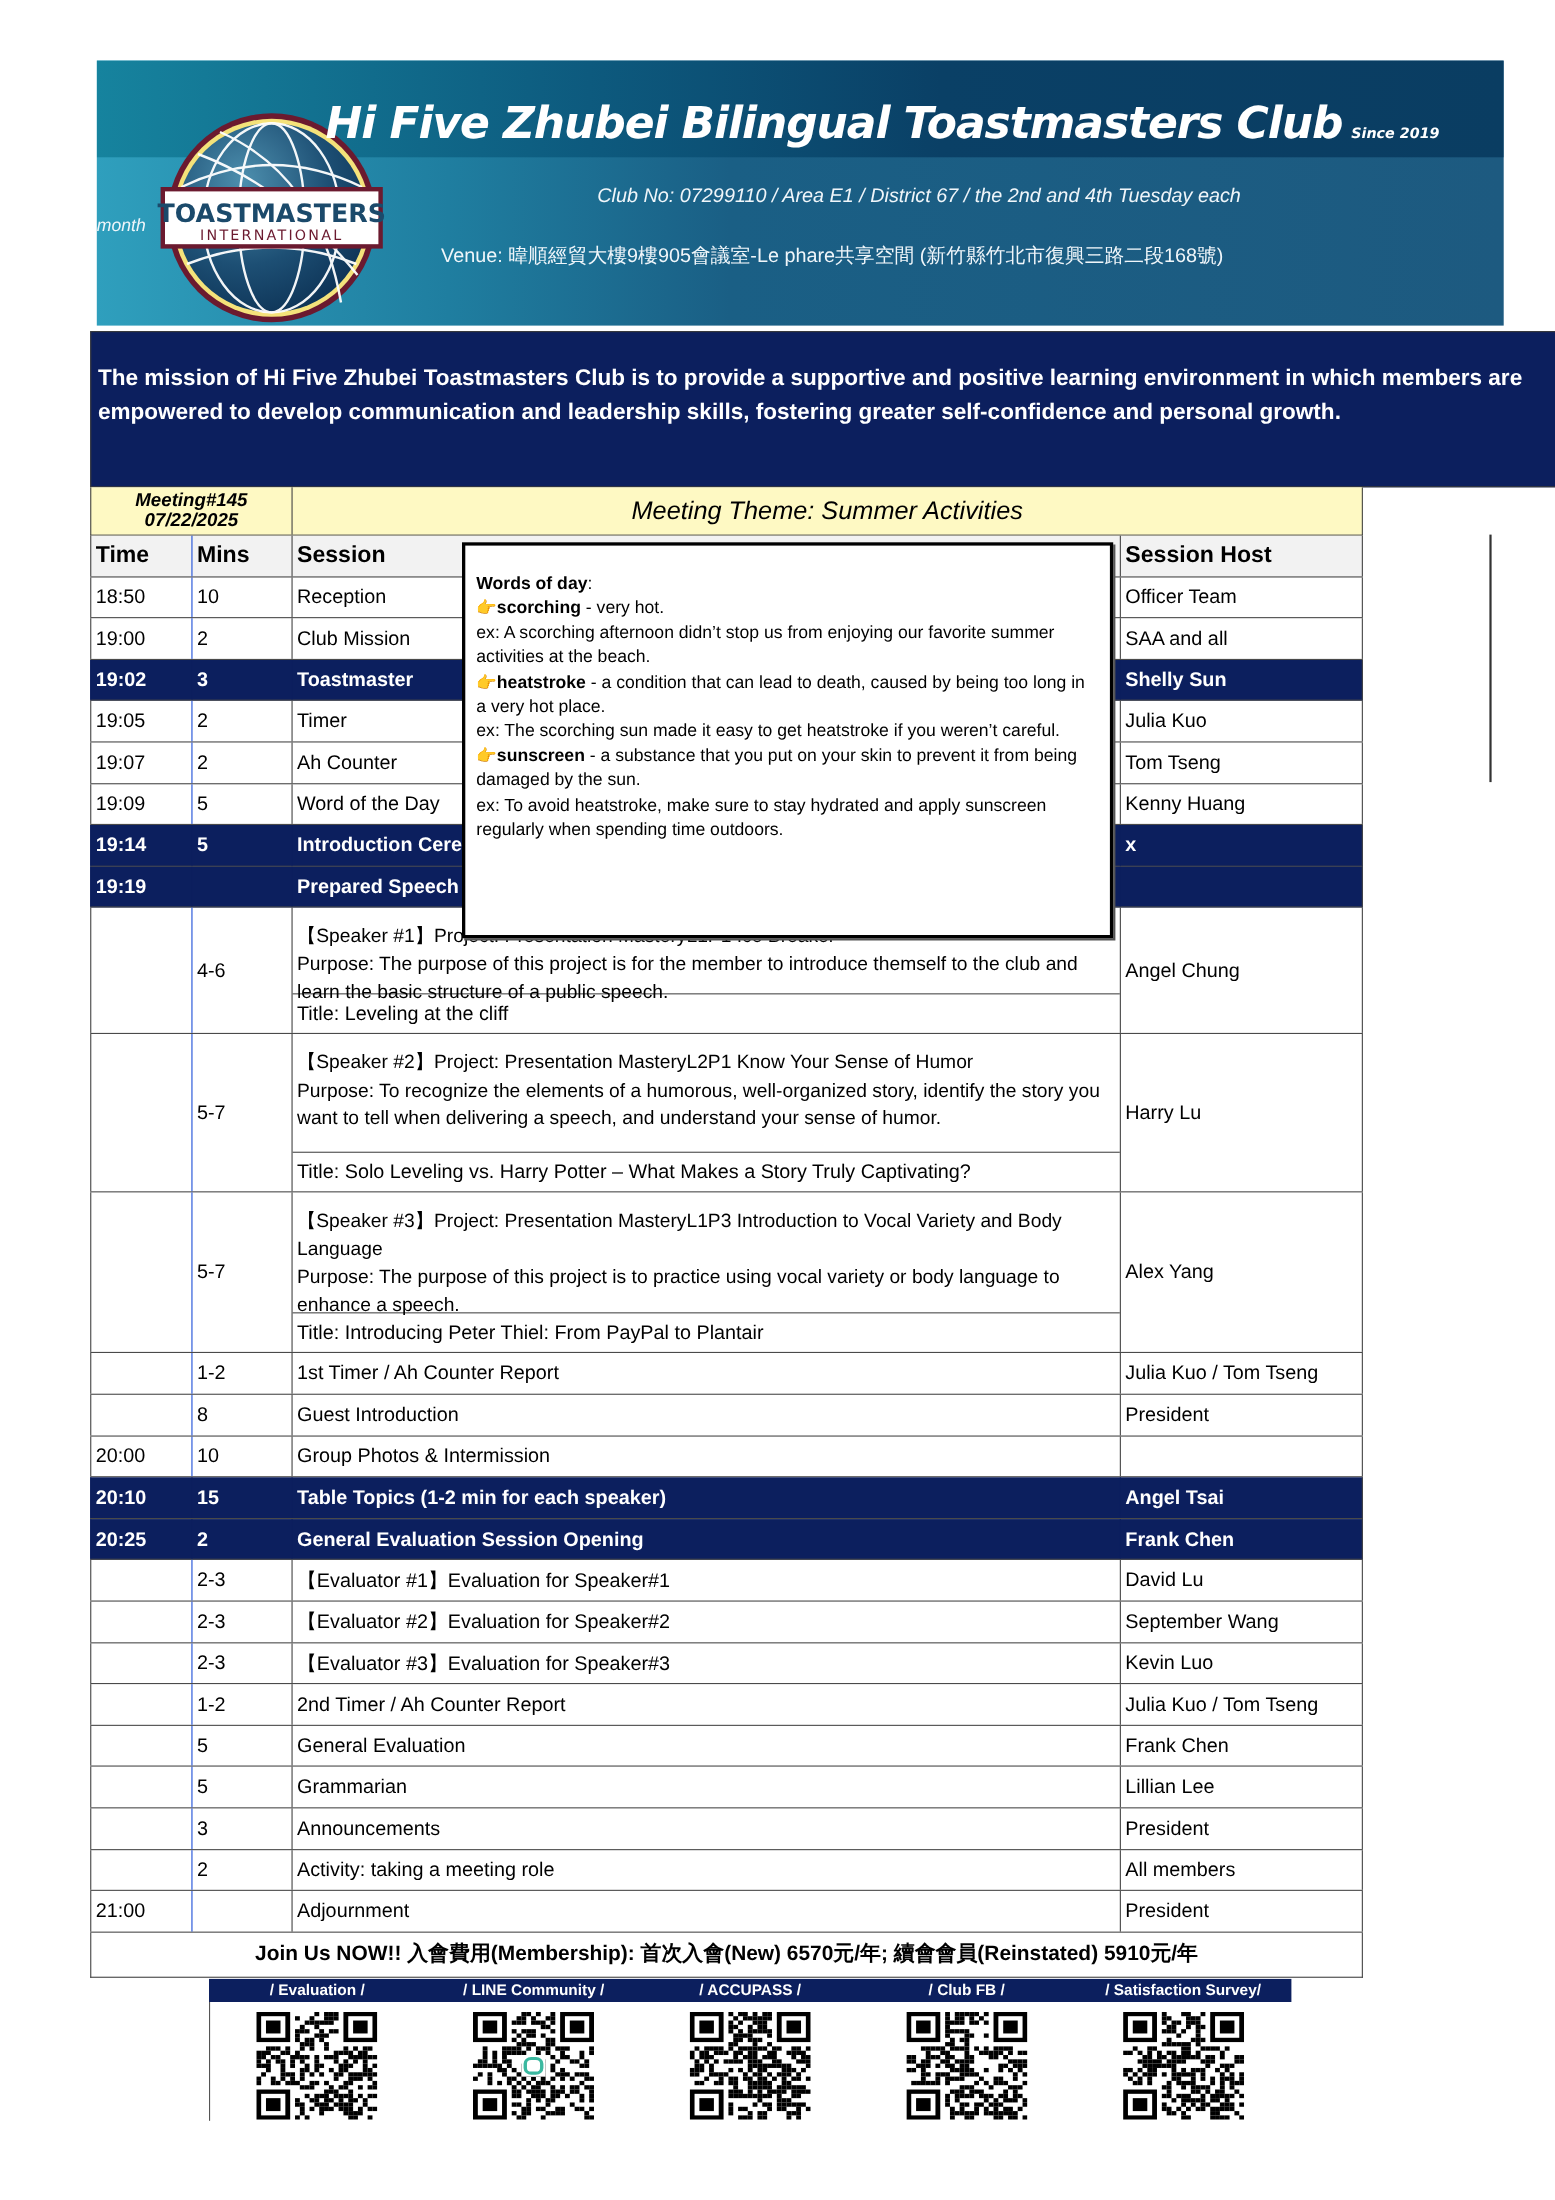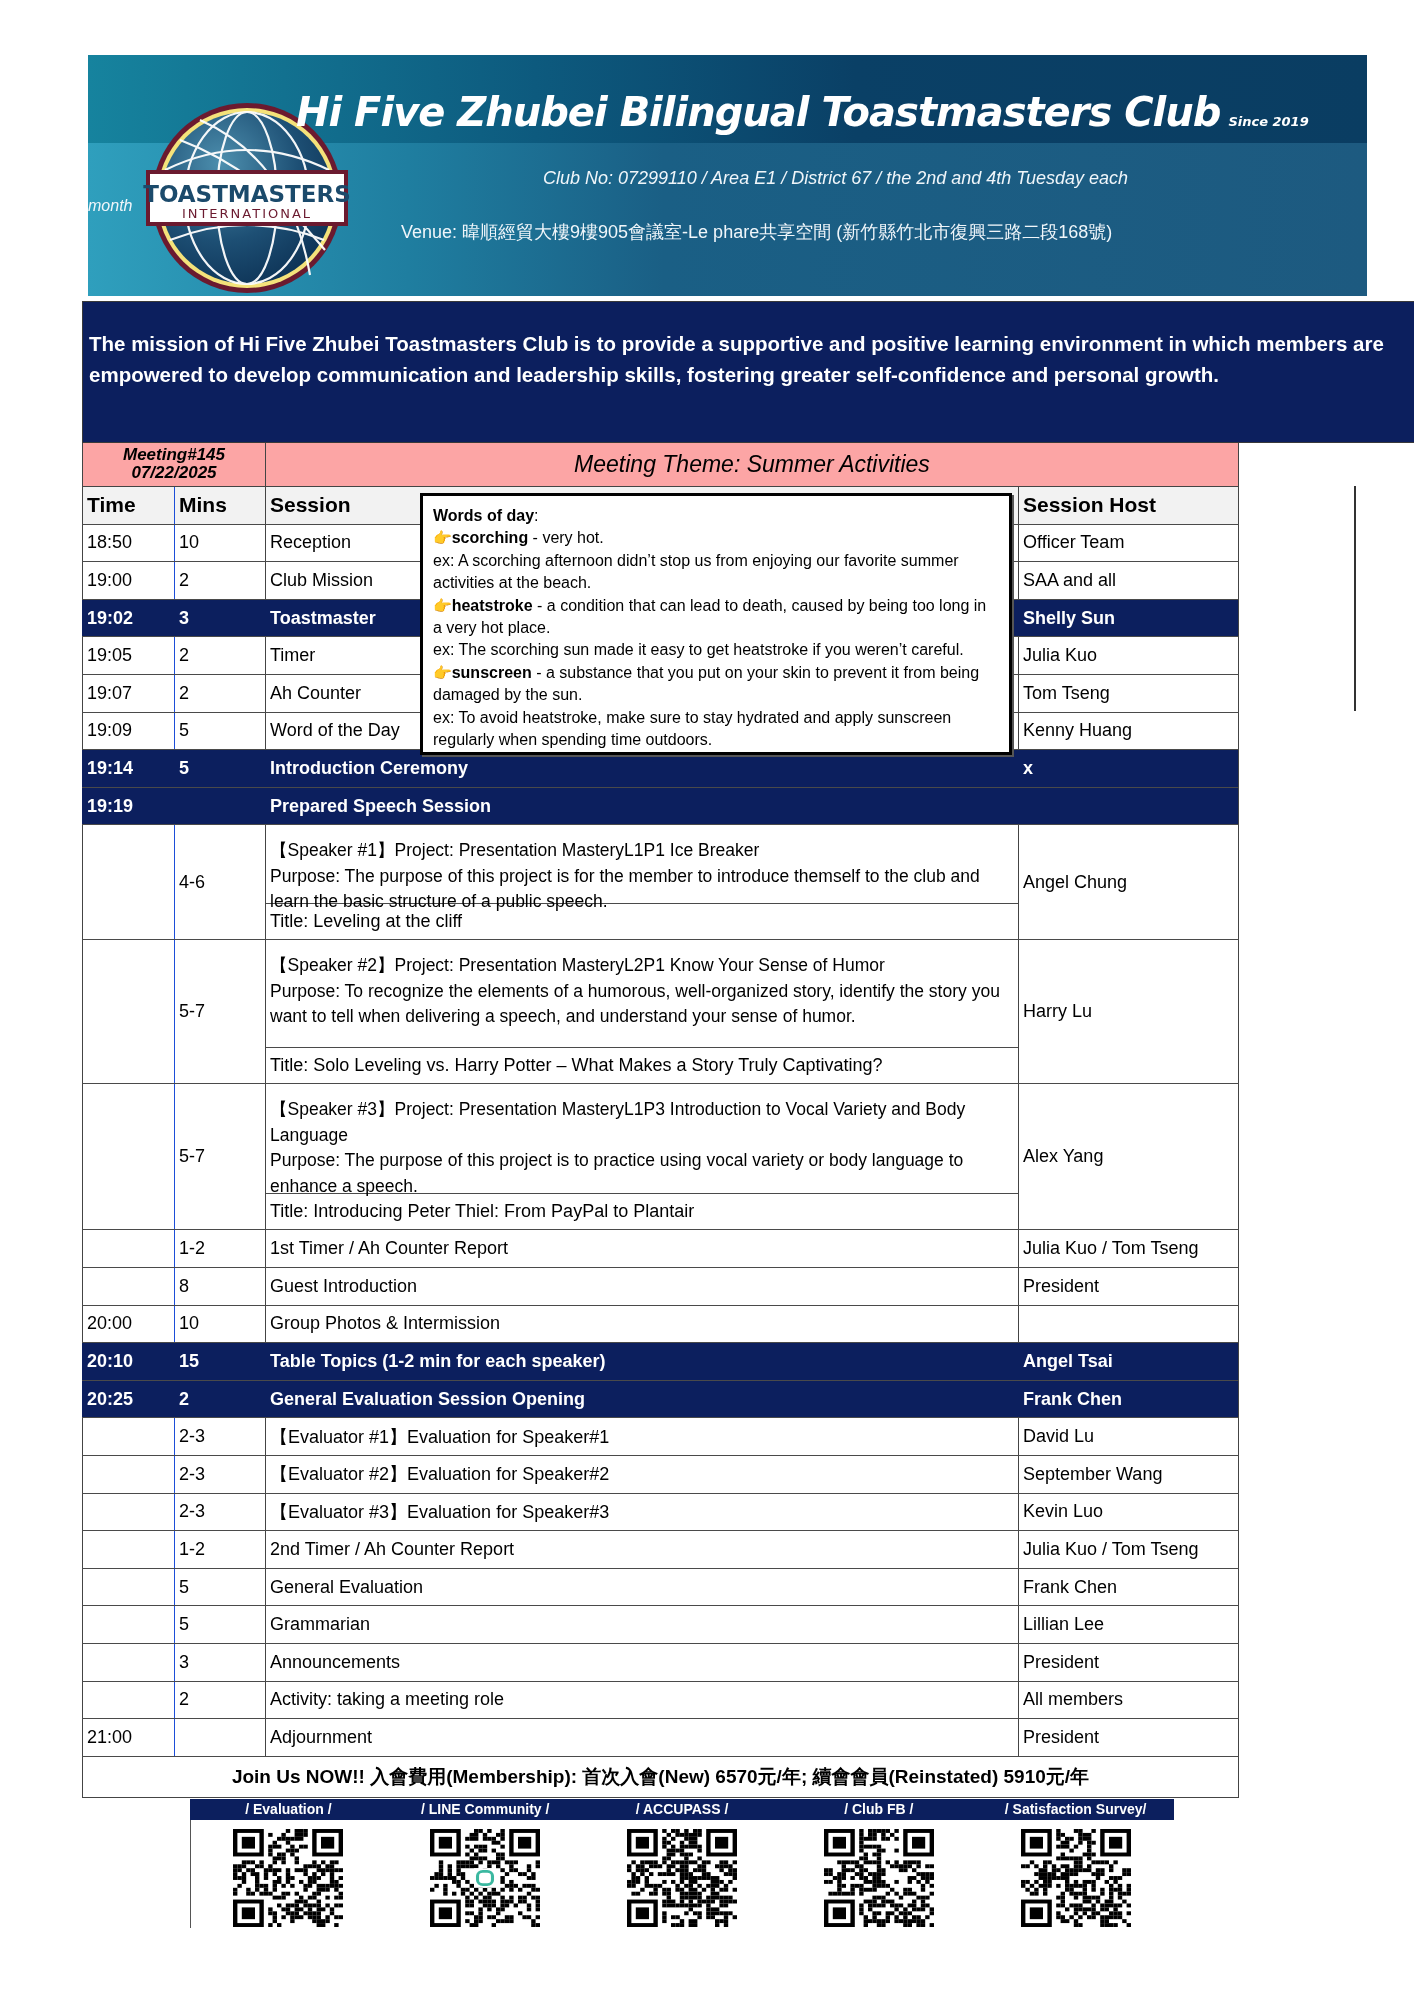--- a/index.html
+++ b/index.html
@@ -39,21 +39,21 @@
   .mission {
     position: absolute; left: 82px; top: 301px; width: 1372px; height: 142px;
     background: #0c1f5e; border: 1px solid #3a3a3a;
     color: #fff; font-weight: bold; font-size: 20.5px; line-height: 30.5px;
     padding: 27px 6px 0 6px;
   }
 
   
   .meeting {
     position: absolute; left: 82px; top: 443px; width: 1157px; height: 44px;
-    border: 1px solid #444; border-top: none; background: #fca5a5;
+    border: 1px solid #444; border-top: none; background: #fef9c3;
   }
   .meeting .num {
     position: absolute; left: 0; top: 0; width: 183px; height: 43px; border-right: 1px solid #444;
     text-align: center; font-style: italic; font-weight: bold; font-size: 17px; line-height: 18px; padding-top: 3px;
   }
   .meeting .theme {
     position: absolute; left: 183px; top: 0; right: 0; height: 43px; text-align: center;
     font-style: italic; font-weight: normal; font-size: 23px; line-height: 43px;
   }
 
@@ -75,23 +75,23 @@
   .speech .desc { position: absolute; left: 0; top: 0; width: 100%; padding: 13px 4px 0 4px; font-size: 17.5px; line-height: 25.5px; border-bottom: 1.5px solid #4a4a4a; }
   .speech .ttl { position: absolute; left: 0; bottom: 0; width: 100%; height: 36px; padding-left: 4px; font-size: 18px; display: flex; align-items: center; }
 
   .join {
     position: absolute; left: 82px; width: 1157px; height: 41px; border: 1px solid #444; border-top: none;
     text-align: center; font-weight: bold; font-size: 19px; line-height: 40px;
   }
 
   
   .popup {
-    position: absolute; left: 420px; top: 493px; width: 592px; height: 262px;
+    position: absolute; left: 420px; top: 493px; width: 592px; height: 360px;
     background: #fff; border: 3px solid #000; box-shadow: 2px 2px 0 #555;
-    font-family: "Liberation Sans", sans-serif; font-size: 16px; line-height: 22.4px; padding: 9px 10px;
+    font-family: "Liberation Sans", sans-serif; font-size: 16px; line-height: 22.4px; padding: 24px 10px;
   }
   .popup .w { font-weight: bold; }
   .popup .hand { font-size: 15px; }
 
   .vline { position: absolute; left: 1354px; top: 486px; width: 1.5px; height: 225px; background: #333; }
 
   
   .qr { position: absolute; left: 190px; top: 1799px; width: 984px; height: 130px; }
   .qr .hdrbar { position: absolute; left: 0; top: 0; width: 100%; height: 21px; background: #0c1f5e; display: flex; }
   .qr .hdrbar .lbl { flex: 1; color: #fff; font-weight: bold; font-size: 14px; line-height: 21px; text-align: center; }

